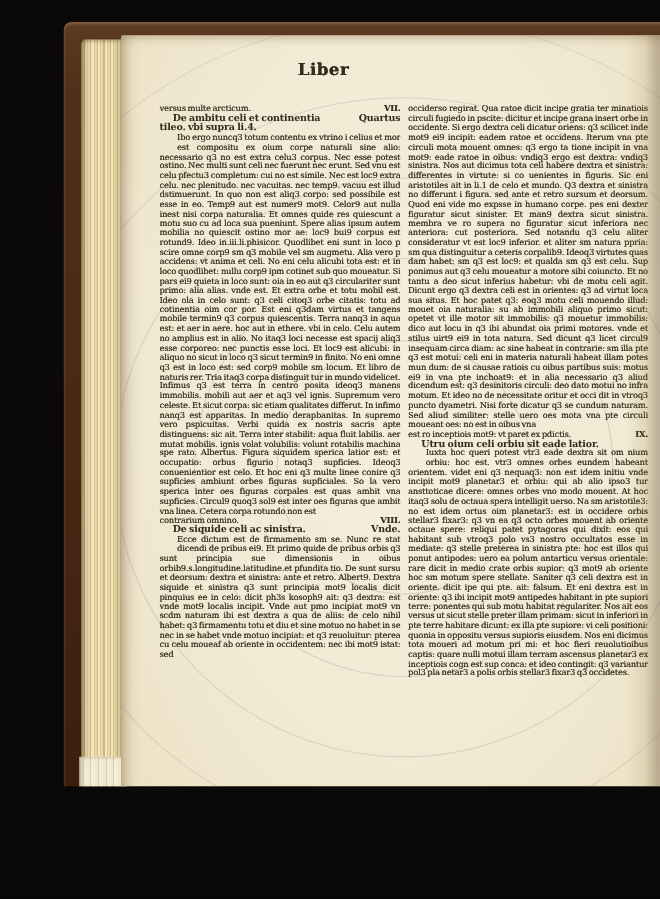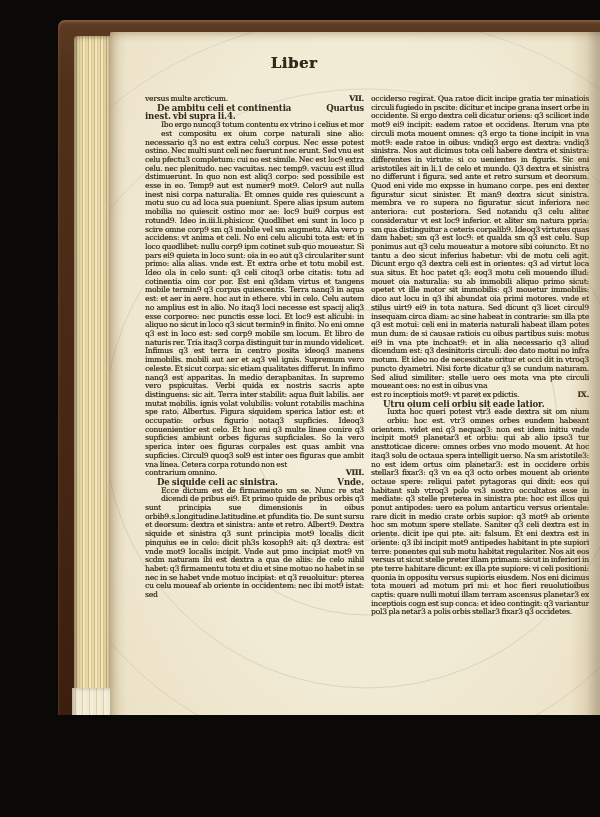--- a/index.html
+++ b/index.html
@@ -82,21 +82,21 @@
 
     <div class="col colL">
       <div class="tline">
         <span>versus multe arcticum.</span>
         <span class="secno">VII.</span>
       </div>
       <div class="chap">
         <span>De ambitu celi et continentia</span>
         <span>Quartus</span>
       </div>
-      <div class="chap-cont">inest. vbi supra li.4.</div>
+      <div class="chap-cont">tileo. vbi supra li.4.</div>
       <p class="body indent2">Ibo ergo nuncq3 totum contentu ex vtrino i celius et mor est compositu ex oium corpe naturali sine alio: necessario q3 no est extra celu3 corpus. Nec esse potest ostino. Nec multi sunt celi nec fuerunt nec erunt. Sed vnu est celu pfectu3 completum: cui no est simile. Nec est loc9 extra celu. nec plenitudo. nec vacuitas. nec temp9. vacuu est illud dstimuerunt. In quo non est aliq3 corpo: sed possibile est esse in eo. Temp9 aut est numer9 mot9. Celor9 aut nulla inest nisi corpa naturalia. Et omnes quide res quiescunt a motu suo cu ad loca sua pueniunt. Spere alias ipsum autem mobilia no quiescit ostino mor ae: loc9 bui9 corpus est rotund9. Ideo in.iii.li.phisicor. Quodlibet eni sunt in loco p scire omne corp9 sm q3 mobile vel sm augmetu. Alia vero p accidens: vt anima et celi. No eni celu alicubi tota est: et in loco quodlibet: nullu corp9 ipm cotinet sub quo moueatur. Si pars ei9 quieta in loco sunt: oia in eo aut q3 circulariter sunt primo: alia alias. vnde est. Et extra orbe et totu mobil est. Ideo ola in celo sunt: q3 celi citoq3 orbe citatis: totu ad cotinentia oim cor por. Est eni q3dam virtus et tangens mobile termin9 q3 corpus quiescentis. Terra nanq3 in aqua est: et aer in aere. hoc aut in ethere. vbi in celo. Celu autem no amplius est in alio. No itaq3 loci necesse est spacij aliq3 esse corporeo: nec punctis esse loci. Et loc9 est alicubi: in aliquo no sicut in loco q3 sicut termin9 in finito. No eni omne q3 est in loco est: sed corp9 mobile sm locum. Et libro de naturis rer. Tria itaq3 corpa distinguit tur in mundo videlicet. Infimus q3 est terra in centro posita ideoq3 manens immobilis. mobili aut aer et aq3 vel ignis. Supremum vero celeste. Et sicut corpa: sic etiam qualitates differut. In infimo nanq3 est apparitas. In medio derapbanitas. In supremo vero pspicuitas. Verbi quida ex nostris sacris apte distinguens: sic ait. Terra inter stabilit: aqua fluit labilis. aer mutat mobilis. ignis volat volubilis: volunt rotabilis machina spe rato. Albertus. Figura siquidem sperica latior est: et occupatio: orbus figurio notaq3 supficies. Ideoq3 conuenientior est celo. Et hoc eni q3 multe linee conire q3 supficies ambiunt orbes figuras supficiales. So la vero sperica inter oes figuras corpales est quas ambit vna supficies. Circul9 quoq3 sol9 est inter oes figuras que ambit vna linea. Cetera corpa rotundo non est</p>
       <div class="tline">
         <span>contrarium omnino.</span>
         <span class="secno">VIII.</span>
       </div>
       <div class="chap">
         <span>De siquide celi ac sinistra.</span>
         <span>Vnde.</span>
       </div>
       <p class="body indent2">Ecce dictum est de firmamento sm se. Nunc re stat dicendi de pribus ei9. Et primo quide de pribus orbis q3 sunt principia sue dimensionis in oibus orbib9.s.longitudine.latitudine.et pfundita tio. De sunt sursu et deorsum: dextra et sinistra: ante et retro. Albert9. Dextra siquide et sinistra q3 sunt principia mot9 localis dicit pinquius ee in celo: dicit ph3s kosoph9 ait: q3 dextra: est vnde mot9 localis incipit. Vnde aut pmo incipiat mot9 vn scdm naturam ibi est dextra a qua de aliis: de celo nihil habet: q3 firmamentu totu et diu et sine motuo no habet in se nec in se habet vnde motuo incipiat: et q3 reuoluitur: pterea cu celu moueaf ab oriente in occidentem: nec ibi mot9 istat: sed</p>

